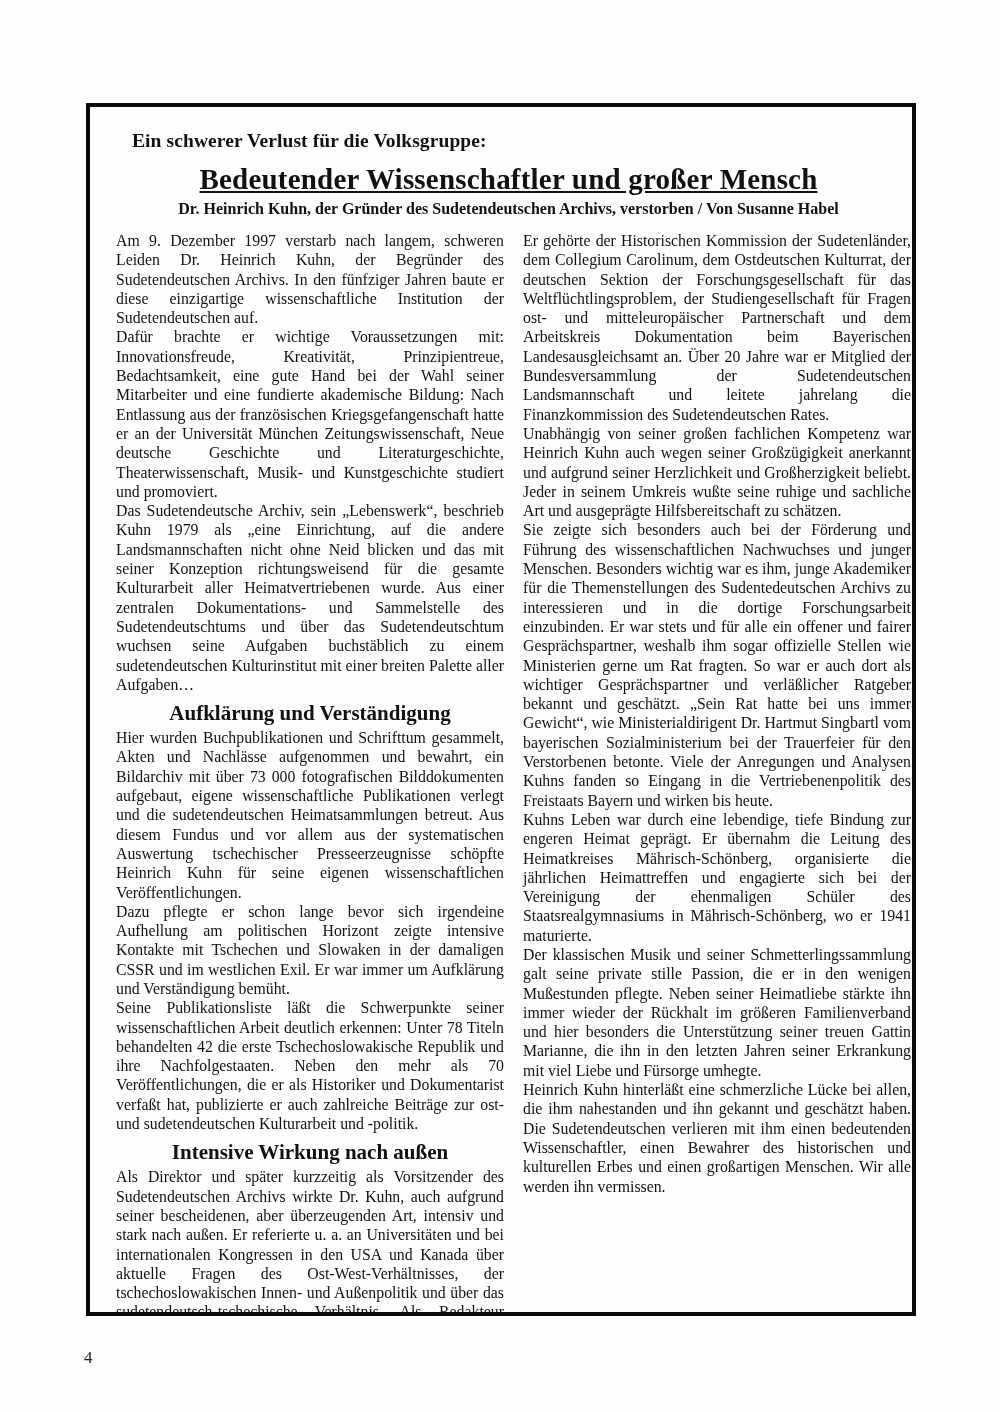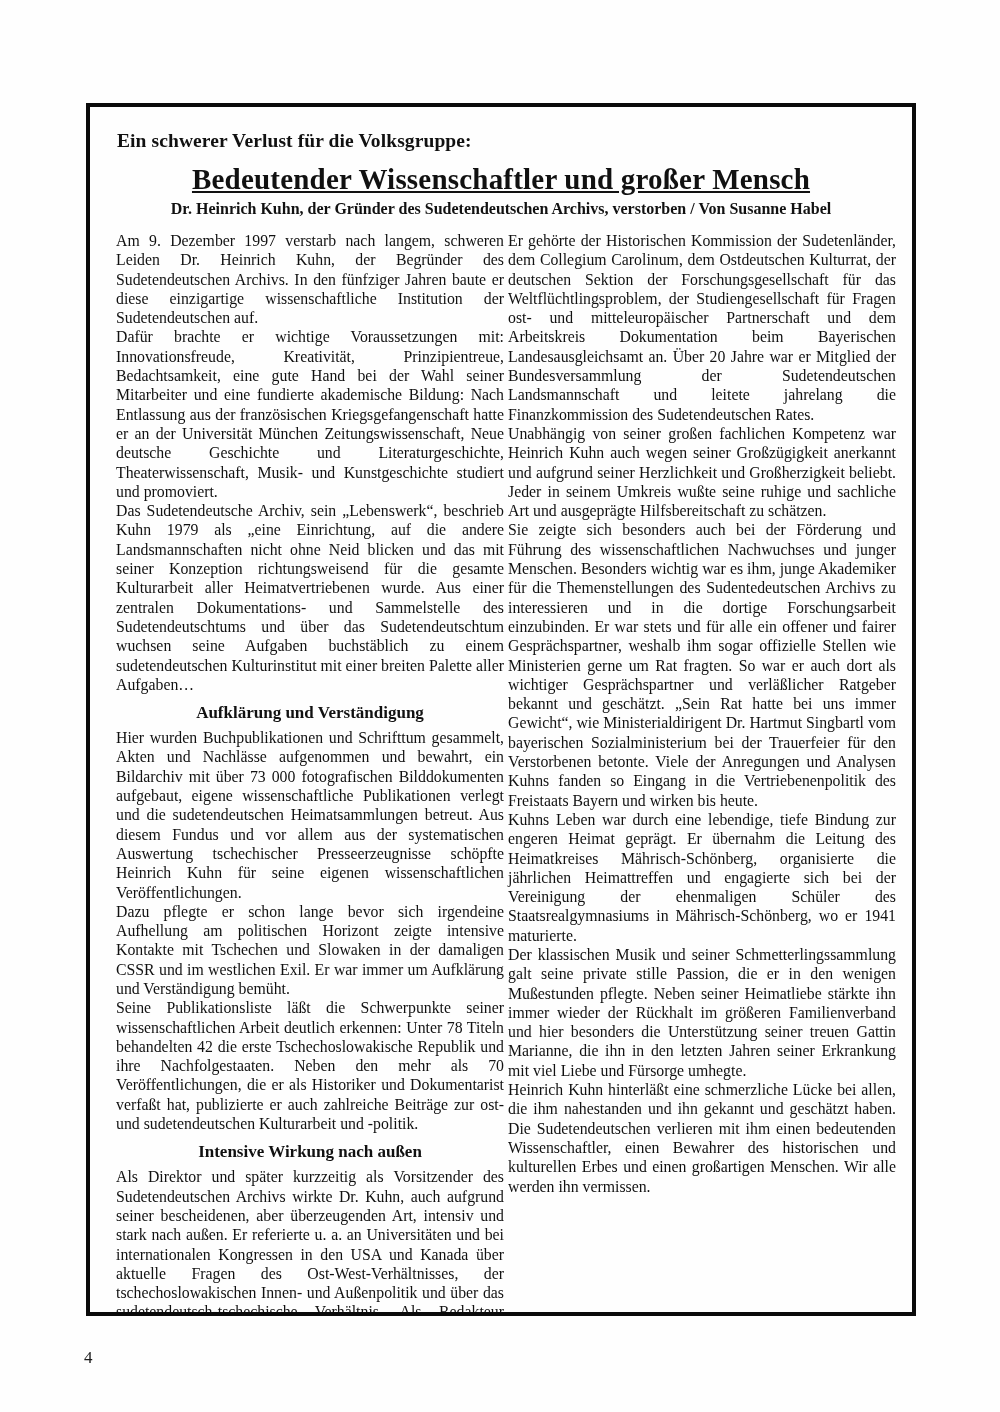--- a/index.html
+++ b/index.html
@@ -24,20 +24,21 @@
     top: 103px;
     width: 830px;
     height: 1213px;
     box-sizing: border-box;
     border: 4px solid #0a0a0a;
     background: #fefefe;
     overflow: hidden;
   }
   .header {
     padding-top: 23px;
+    padding-left: 15px;
   }
   .kicker {
     margin: 0 0 0 27px;
     font-size: 19.5px;
     font-weight: bold;
     letter-spacing: 0.1px;
   }
   .title {
     margin: 11px 10px 4px 10px;
     text-align: center;
@@ -47,39 +48,39 @@
     text-decoration: underline;
   }
   .subtitle {
     margin: 0 10px 13px 10px;
     text-align: center;
     font-size: 16px;
     font-weight: bold;
   }
   .columns {
     display: flex;
-    gap: 4px;
+    gap: 19px;
     padding: 0 9px 0 26px;
   }
   .col {
     width: 388px;
     flex: 0 0 388px;
     font-size: 15.8px;
     line-height: 19.3px;
     text-align: justify;
     hyphens: auto;
     -webkit-hyphens: auto;
   }
   .col p {
     margin: 0;
   }
   .col h3 {
     margin: 9px 0 5px 0;
     text-align: center;
-    font-size: 17px;
+    font-size: 21px;
     font-weight: bold;
     line-height: 20px;
   }
   .page-number {
     position: absolute;
     left: 84px;
     top: 1348px;
     font-size: 17px;
     color: #1a1a1a;
   }

